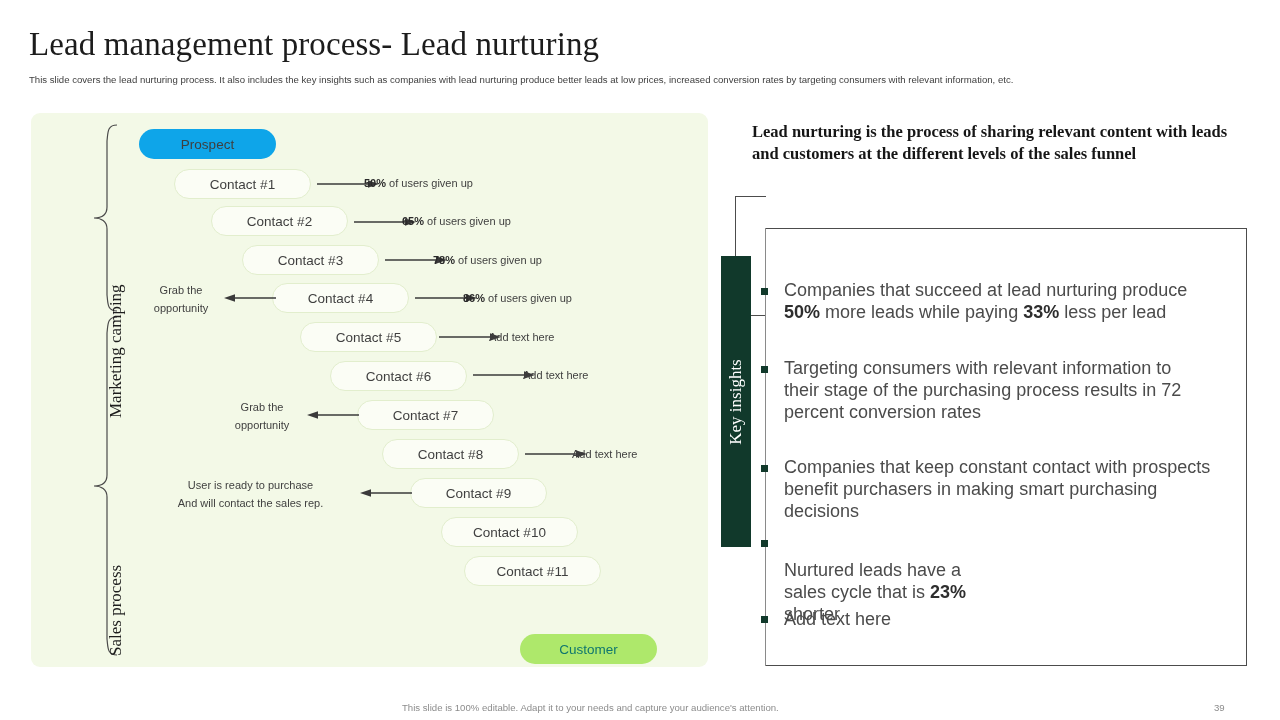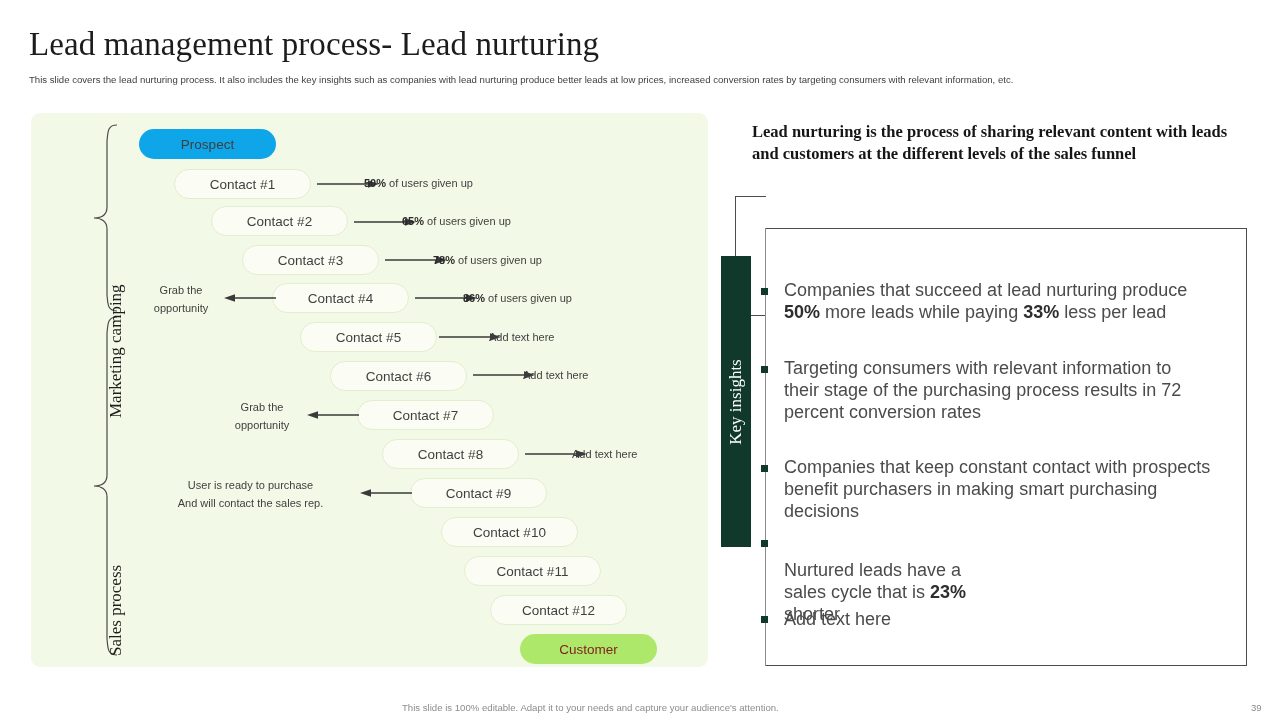--- a/index.html
+++ b/index.html
@@ -45,21 +45,21 @@
     position: absolute; height: 30px;
     border-radius: 16px;
     display: flex; align-items: center; justify-content: center;
     font-size: 13.5px; color: #3f3f3f;
     background: #fbfdf5; border: 1px solid #e2eecd;
     white-space: nowrap;
   }
   .pill.accent {
     background: #0ea5e9; border: none; color: #3f3f3f;
   }
-  .pill.accent-white { background: #aee86b; border: none; color: #7f1d1d; }
+  .pill.accent-white { background: #aee86b; border: none; color: #0f766e; }
 
   .note {
     position: absolute; font-size: 11px; color: #3f3f3f;
     white-space: nowrap; line-height: 18px;
   }
   .note b { font-weight: 700; color: #2a2a2a; }
   .note.right-al { text-align: center; }
 
   .arrow { position: absolute; height: 10px; }
 
@@ -98,21 +98,21 @@
     font-size: 18px; line-height: 22px; color: #4b4b4b;
   }
   .bullet-txt b { font-weight: 700; color: #2e2e2e; }
 
   
   .footer-note {
     position: absolute; left: 402px; top: 702px;
     font-size: 9.6px; color: #8c8c8c;
   }
   .page-no {
-    position: absolute; left: 1251px; top: 702px;
+    position: absolute; left: 1214px; top: 702px;
     font-size: 9.6px; color: #8c8c8c;
   }
 </style>
 </head>
 <body>
 
 <div id="slide">
 
   <div class="title">Lead management process- Lead nurturing</div>
   <div class="subtitle">This slide covers the lead nurturing process. It also includes the key insights such as companies with lead nurturing produce better leads at low prices, increased conversion rates by targeting consumers with relevant information, etc.</div>
@@ -135,21 +135,20 @@
     <div class="pill" style="left:180px; top:93px;  width:137px;">Contact #2</div>
     <div class="pill" style="left:211px; top:132px; width:137px;">Contact #3</div>
     <div class="pill" style="left:241px; top:170px; width:137px;">Contact #4</div>
     <div class="pill" style="left:269px; top:209px; width:137px;">Contact #5</div>
     <div class="pill" style="left:299px; top:248px; width:137px;">Contact #6</div>
     <div class="pill" style="left:326px; top:287px; width:137px;">Contact #7</div>
     <div class="pill" style="left:351px; top:326px; width:137px;">Contact #8</div>
     <div class="pill" style="left:379px; top:365px; width:137px;">Contact #9</div>
     <div class="pill" style="left:410px; top:404px; width:137px;">Contact #10</div>
     <div class="pill" style="left:433px; top:443px; width:137px;">Contact #11</div>
-    <div class="pill" style="left:459px; top:482px; width:137px;">Contact #12</div>
 
     <div class="pill accent-white" style="left:489px; top:521px; width:137px;">Customer</div>
 
     <svg class="arrow" style="left:286px; top:66px;" width="62" height="10" viewBox="0 0 62 10">
         <line x1="0" y1="5" x2="52" y2="5" stroke="#3a3a3a" stroke-width="1.3"></line>
         <polygon points="62,5 51,1.2 51,8.8" fill="#3a3a3a"></polygon>
       </svg>
     <svg class="arrow" style="left:323px; top:104px;" width="62" height="10" viewBox="0 0 62 10">
         <line x1="0" y1="5" x2="52" y2="5" stroke="#3a3a3a" stroke-width="1.3"></line>
         <polygon points="62,5 51,1.2 51,8.8" fill="#3a3a3a"></polygon>

